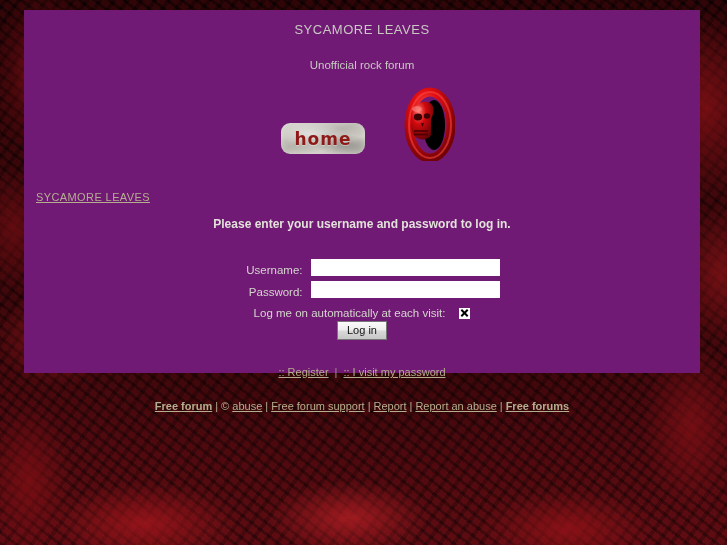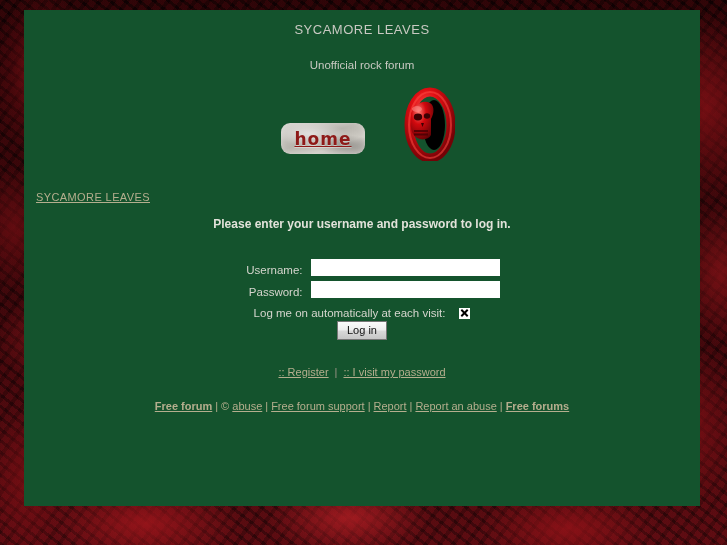--- a/index.html
+++ b/index.html
@@ -43,22 +43,22 @@
       radial-gradient(ellipse 120% 75% at 50% 45%, rgba(0,0,0,0.55) 0%, rgba(0,0,0,0.15) 55%, rgba(0,0,0,0.0) 100%);
     pointer-events: none;
   }
 
   
   #panel {
     position: absolute;
     left: 24px;
     top: 10px;
     width: 676px;
-    height: 496px;
-    background: #14532d;
+    height: 363px;
+    background: #701a75;
     color: #d8d8d0;
     font-size: 11px;
   }
 
   
   #header {
     text-align: center;
     padding-top: 12px;
   }
   .site-title {
@@ -97,21 +97,20 @@
     justify-content: center;
     cursor: pointer;
   }
   #home-button .home-text {
     font-family: "DejaVu Sans", sans-serif;
     font-weight: bold;
     font-size: 17px;
     letter-spacing: 1px;
     color: #8e1a18;
     text-shadow: 0 1px 0 rgba(255,255,255,0.35);
-    text-decoration: underline;
   }
   #skull-logo {
     position: absolute;
     left: 377px;
     top: 0px;
     width: 54px;
     height: 74px;
   }
 
   

